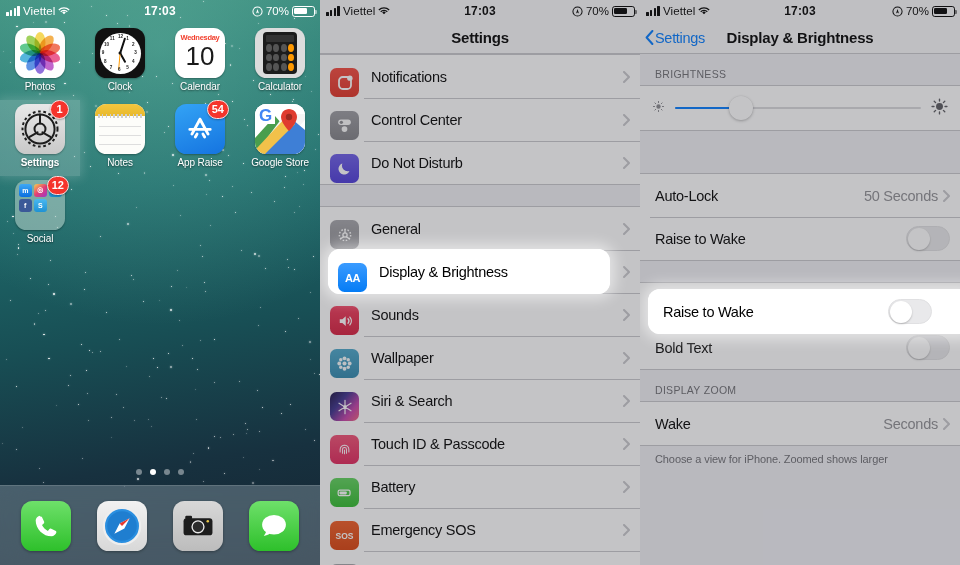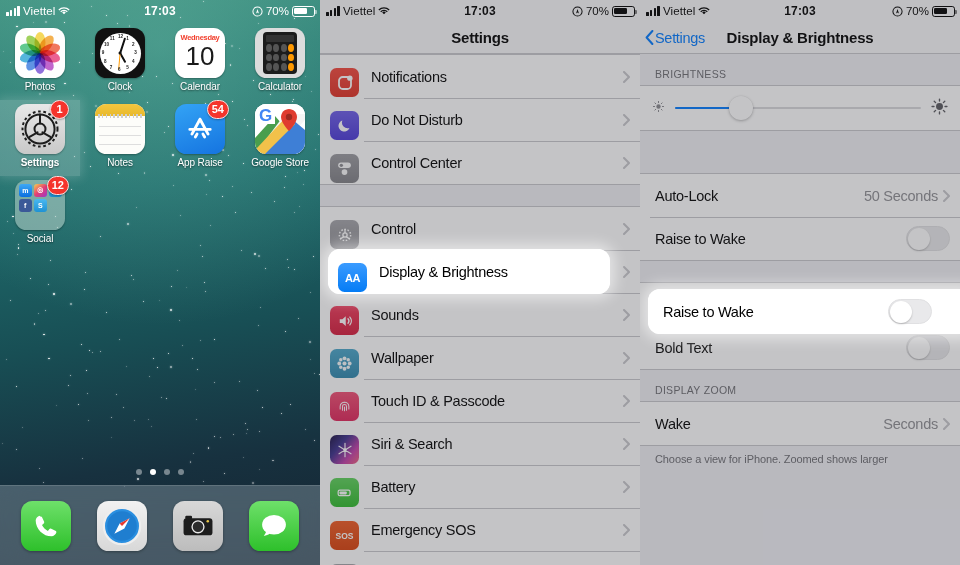--- a/index.html
+++ b/index.html
@@ -726,57 +726,57 @@
                 <rect x="4" y="4" width="16" height="16" rx="5" fill="none" stroke="#fff" stroke-width="2.4"></rect>
                 <circle cx="18.5" cy="5.5" r="3.6" fill="#fff"></circle>
               </svg>
           </div>
           <div class="rowlabel">Notifications</div>
           <svg class="chev" viewBox="0 0 7 12">
               <path d="M1 1l5 5-5 5"></path>
             </svg>
         </div>
         <div class="row">
-          <div class="rowicon ri-dnd">
-            <svg viewBox="0 0 24 24" width="17" height="17">
-                <path d="M19 15.5A8 8 0 0 1 9 5a8 8 0 1 0 10 10.5z" fill="#fff"></path>
-              </svg>
-          </div>
-          <div class="rowlabel">Do Not Disturb</div>
-          <svg class="chev" viewBox="0 0 7 12">
-              <path d="M1 1l5 5-5 5"></path>
-            </svg>
-        </div>
-        <div class="row">
           <div class="rowicon ri-cc">
             <svg viewBox="0 0 24 24" width="19" height="19">
               <rect x="4" y="4.5" width="16" height="7" rx="3.5" fill="#fff" opacity=".95"></rect>
               <circle cx="8" cy="8" r="2.1" fill="#8a8a8f"></circle>
               <circle cx="12" cy="16.5" r="3.6" fill="#fff" opacity=".95"></circle>
             </svg>
           </div>
           <div class="rowlabel">Control Center</div>
+          <svg class="chev" viewBox="0 0 7 12">
+              <path d="M1 1l5 5-5 5"></path>
+            </svg>
+        </div>
+        <div class="row">
+          <div class="rowicon ri-dnd">
+            <svg viewBox="0 0 24 24" width="17" height="17">
+                <path d="M19 15.5A8 8 0 0 1 9 5a8 8 0 1 0 10 10.5z" fill="#fff"></path>
+              </svg>
+          </div>
+          <div class="rowlabel">Do Not Disturb</div>
           <svg class="chev" viewBox="0 0 7 12">
               <path d="M1 1l5 5-5 5"></path>
             </svg>
         </div>
       </div>
 
       <div class="gap"></div>
 
       <div class="grp">
         <div class="row">
           <div class="rowicon ri-gen">
             <svg viewBox="0 0 24 24" width="18" height="18">
                 <circle cx="12" cy="12" r="7.5" fill="none" stroke="#fff" stroke-width="2" stroke-dasharray="2.1 2.1"></circle>
                 <circle cx="12" cy="12" r="2.8" fill="none" stroke="#fff" stroke-width="1.8"></circle>
                 <path d="M12 4.5v4.7M6 17l4.1-2.4M18 17l-4.1-2.4" stroke="#fff" stroke-width="1.8" stroke-linecap="round"></path>
               </svg>
           </div>
-          <div class="rowlabel">Control</div>
+          <div class="rowlabel">General</div>
           <svg class="chev" viewBox="0 0 7 12">
               <path d="M1 1l5 5-5 5"></path>
             </svg>
         </div>
         <div class="row">
           <div class="rowicon ri-disp">
               <span>AA</span>
             </div>
           <div class="rowlabel">Display &amp; Brightness</div>
           <svg class="chev" viewBox="0 0 7 12">
@@ -810,46 +810,46 @@
                   <circle cx="16.7" cy="16.7" r="2.2"></circle>
                 </g>
               </svg>
           </div>
           <div class="rowlabel">Wallpaper</div>
           <svg class="chev" viewBox="0 0 7 12">
               <path d="M1 1l5 5-5 5"></path>
             </svg>
         </div>
         <div class="row">
+          <div class="rowicon ri-siri">
+            <svg viewBox="0 0 24 24" width="20" height="20">
+                <g stroke="#fff" stroke-width="1.5" fill="none" opacity=".92" stroke-linecap="round">
+                  <path d="M12 4v16M4.8 7.5l14.4 9M19.2 7.5l-14.4 9"></path>
+                </g>
+                <circle cx="12" cy="12" r="2.2" fill="#fff"></circle>
+              </svg>
+          </div>
+          <div class="rowlabel">Siri &amp; Search</div>
+          <svg class="chev" viewBox="0 0 7 12">
+              <path d="M1 1l5 5-5 5"></path>
+            </svg>
+        </div>
+        <div class="row">
           <div class="rowicon ri-touch">
             <svg viewBox="0 0 24 24" width="19" height="19">
                 <g stroke="#fff" stroke-width="1.3" fill="none" stroke-linecap="round" opacity=".95">
                   <path d="M12 6.5a5.5 5.5 0 0 0-5.5 5.5v3"></path>
                   <path d="M12 6.5a5.5 5.5 0 0 1 5.5 5.5v3"></path>
                   <path d="M12 9.6a2.5 2.5 0 0 0-2.5 2.5v4.5"></path>
                   <path d="M12 9.6a2.5 2.5 0 0 1 2.5 2.5v4.5"></path>
                   <path d="M12 12.5v5"></path>
                 </g>
               </svg>
           </div>
           <div class="rowlabel">Touch ID &amp; Passcode</div>
-          <svg class="chev" viewBox="0 0 7 12">
-              <path d="M1 1l5 5-5 5"></path>
-            </svg>
-        </div>
-        <div class="row">
-          <div class="rowicon ri-siri">
-            <svg viewBox="0 0 24 24" width="20" height="20">
-                <g stroke="#fff" stroke-width="1.5" fill="none" opacity=".92" stroke-linecap="round">
-                  <path d="M12 4v16M4.8 7.5l14.4 9M19.2 7.5l-14.4 9"></path>
-                </g>
-                <circle cx="12" cy="12" r="2.2" fill="#fff"></circle>
-              </svg>
-          </div>
-          <div class="rowlabel">Siri &amp; Search</div>
           <svg class="chev" viewBox="0 0 7 12">
               <path d="M1 1l5 5-5 5"></path>
             </svg>
         </div>
         <div class="row">
           <div class="rowicon ri-batt">
             <svg viewBox="0 0 24 24" width="19" height="19">
                 <rect x="4" y="9" width="15" height="7" rx="2" fill="none" stroke="#fff" stroke-width="1.6"></rect>
                 <rect x="5.8" y="10.6" width="9" height="3.8" rx="1" fill="#fff"></rect>
               </svg>

